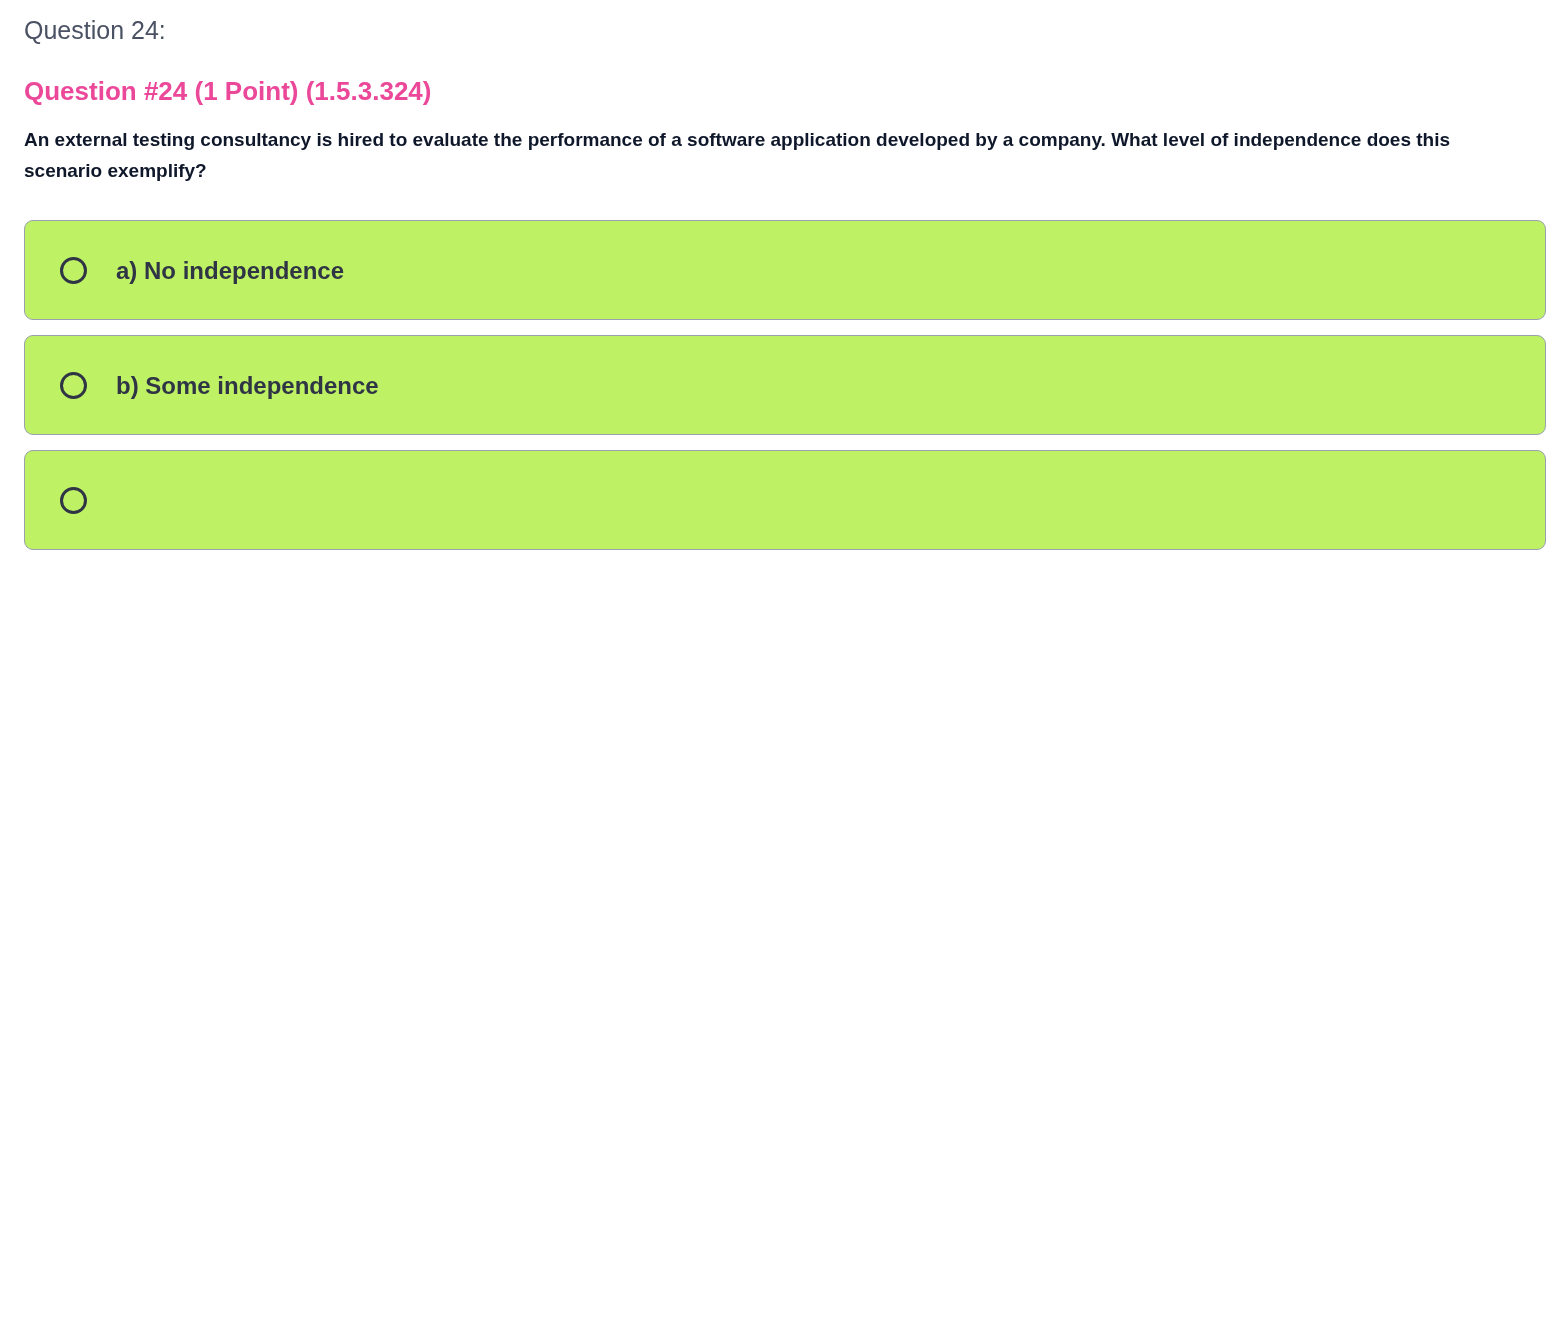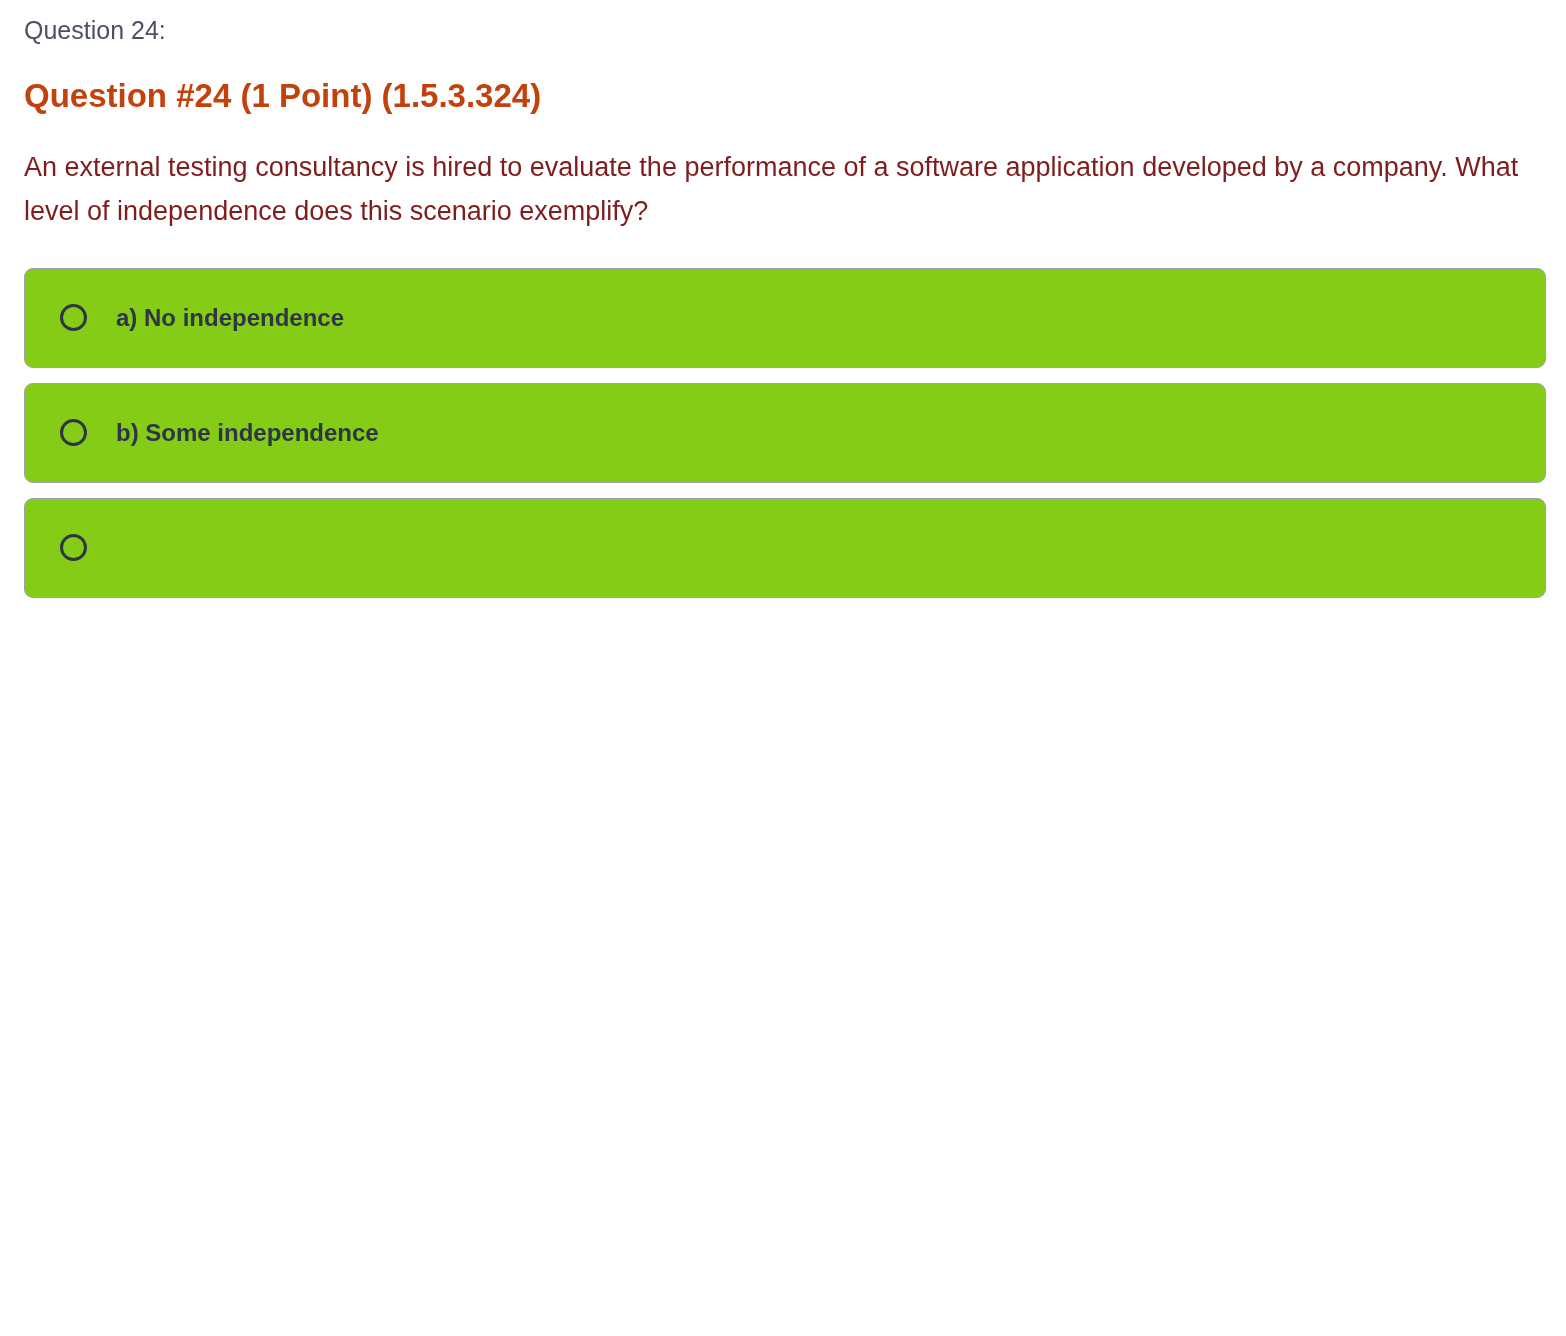--- a/index.html
+++ b/index.html
@@ -20,48 +20,48 @@
     width: 1553px;
   }
   .question-label {
     font-size: 25px;
     line-height: 1.35;
     color: #4a5163;
     font-weight: 400;
     margin: 0 0 26px 0;
   }
   .question-heading {
-    font-size: 33px;
+    font-size: 26px;
     line-height: 1.35;
-    color: #c2410c;
+    color: #ec4899;
     font-weight: 700;
-    margin: 0 0 28px 0;
+    margin: 0 0 16px 0;
   }
   .question-body {
-    font-size: 27px;
+    font-size: 19px;
     line-height: 1.62;
-    color: #7f1d1d;
-    font-weight: 400;
+    color: #0f172a;
+    font-weight: 700;
     margin: 0 0 34px 0;
     max-width: 1520px;
   }
   .options {
     display: flex;
     flex-direction: column;
     gap: 15px;
   }
   .option {
     display: flex;
     align-items: center;
     box-sizing: border-box;
     width: 1522px;
     min-height: 100px;
     border: 1.5px solid #9aa0b0;
     border-radius: 9px;
-    background: #84cc16;
+    background: #bef264;
     padding: 0 28px;
     cursor: pointer;
   }
   .radio {
     flex: 0 0 auto;
     width: 27px;
     height: 27px;
     border: 3px solid #2f3545;
     border-radius: 50%;
     box-sizing: border-box;

